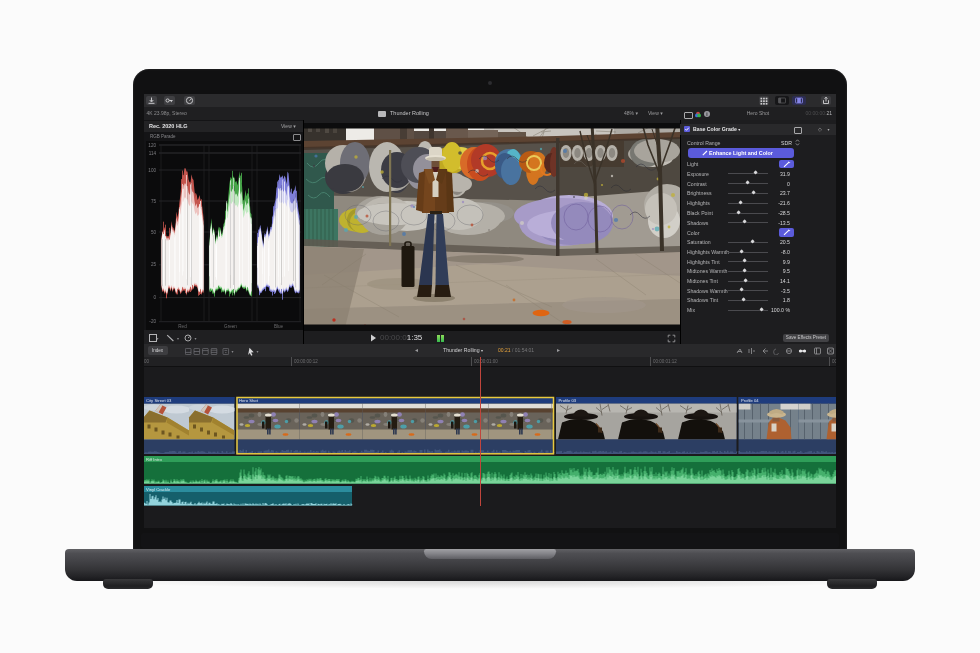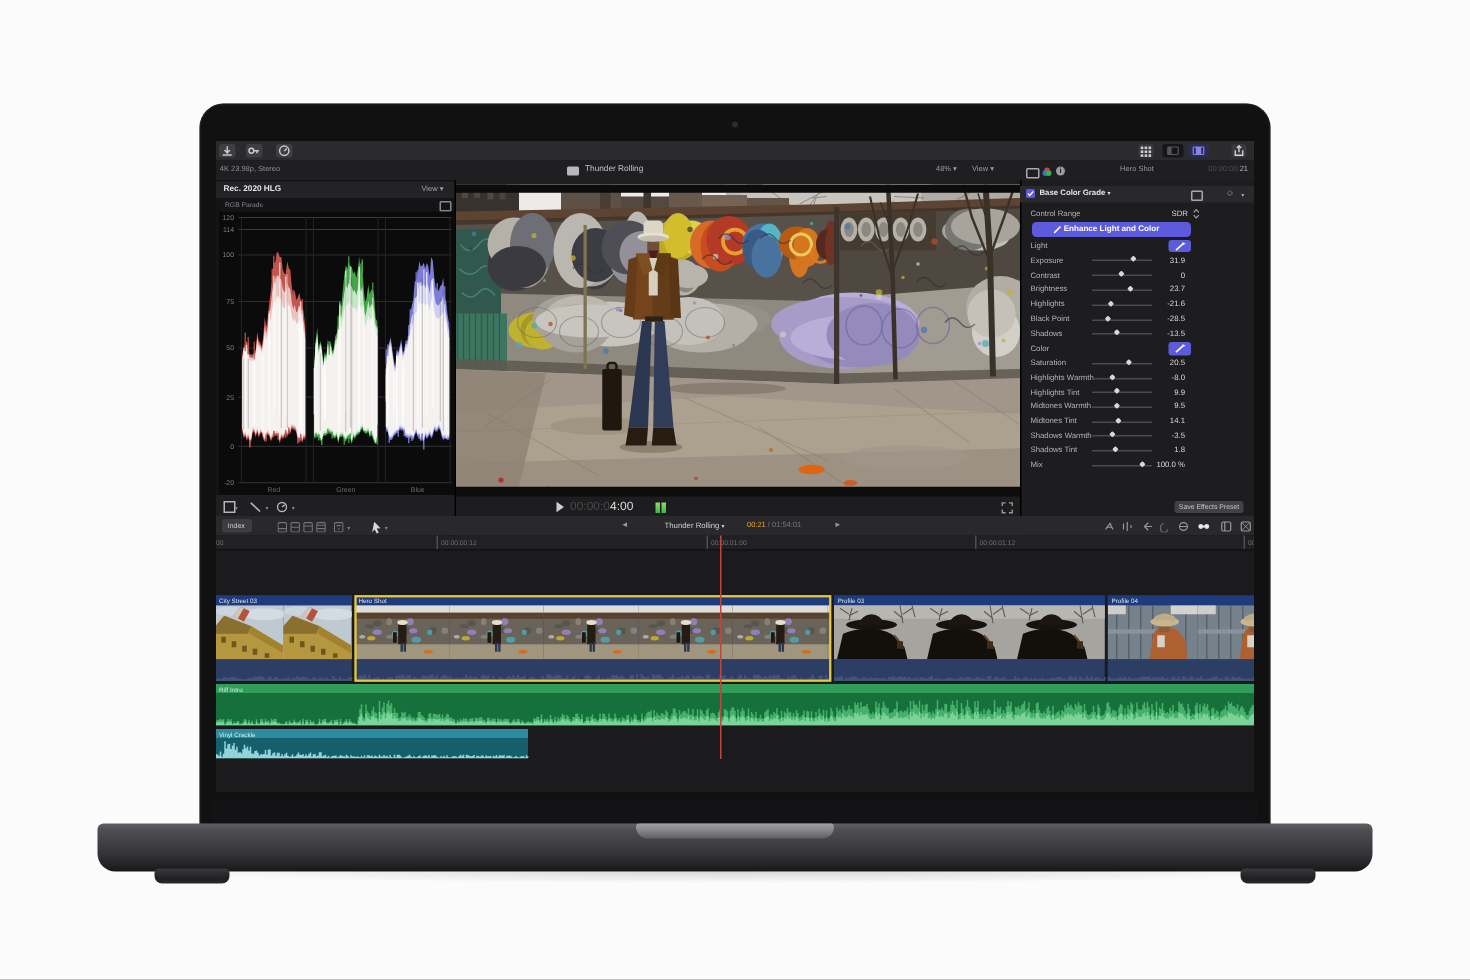--- a/index.html
+++ b/index.html
@@ -572,21 +572,21 @@
           <path d="M4 4l1.8-1.4" stroke="#b5b5b7" stroke-width="0.9"></path>
         </svg>
       </div>
     <div class="t" style="left:50.5px;top:246px;font-size:4px;color:#86868a;">▾</div>
     <div class="a" id="transbar"></div>
     <div class="t" style="left:226px;top:243.5px;">
         <svg width="7" height="8" viewBox="0 0 7 8">
           <path d="M1 0.5l5 3.5-5 3.5z" fill="#cfcfd1"></path>
         </svg>
       </div>
-    <div class="t" style="left:236px;top:241.5px;font-size:8px;line-height:12px;color:#4a4a4c;">00:00:0<span style="color:#dedee0;">4:00</span></div>
+    <div class="t" style="left:236px;top:241.5px;font-size:8px;line-height:12px;color:#4a4a4c;">00:00:0<span style="color:#dedee0;">1:35</span></div>
     <div class="t" style="left:293px;top:244.5px;width:2.5px;height:7px;background:linear-gradient(180deg,#8fdc5a,#35b94e);"></div>
     <div class="t" style="left:297px;top:244.5px;width:2.5px;height:7px;background:linear-gradient(180deg,#8fdc5a,#35b94e);"></div>
     <div class="t" style="left:523px;top:243.5px;">
         <svg width="9" height="9" viewBox="0 0 9 9">
           <path d="M1.2 3.4V1.2h2.2M5.6 1.2h2.2v2.2M7.8 5.6v2.2H5.6M3.4 7.8H1.2V5.6" stroke="#9a9a9c" stroke-width="0.9" fill="none"></path>
         </svg>
       </div>
     <div class="a" id="inspector"></div>
     <div class="a" style="left:536px;top:34px;width:156px;height:10.5px;background:#29292b;"></div>
     <div class="t" style="left:540px;top:36px;width:6px;height:6px;background:#5c5cda;border-radius:1px;">

